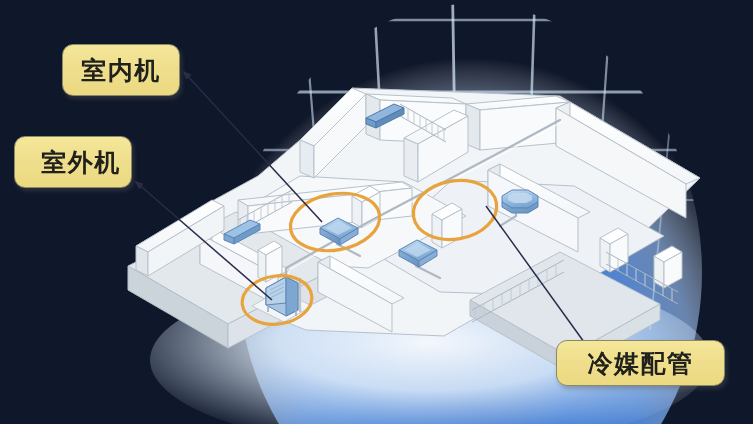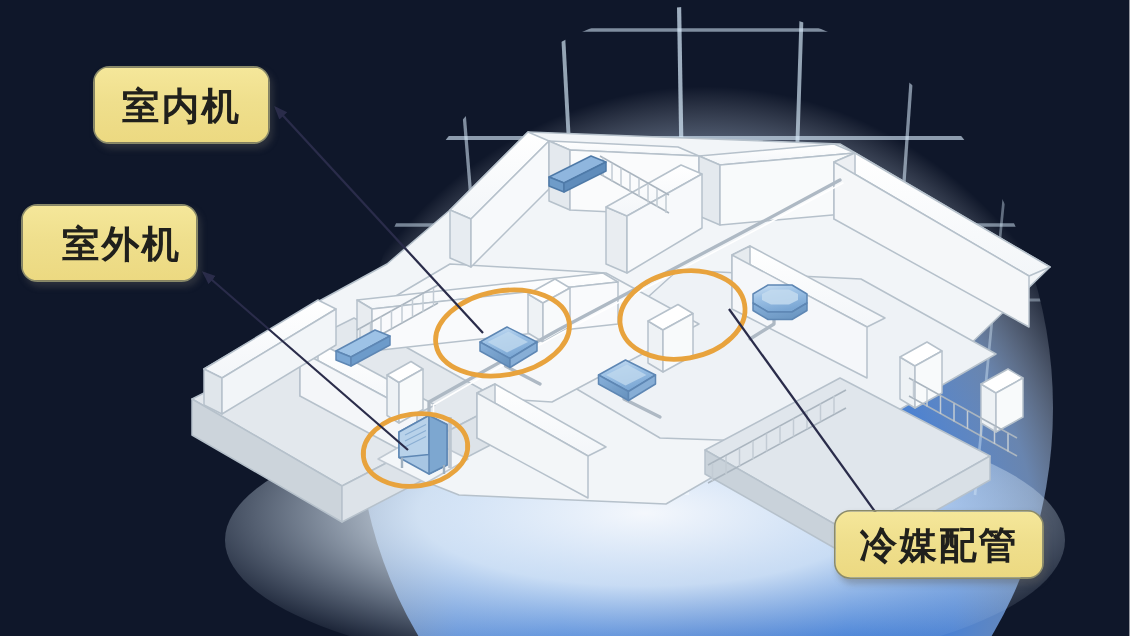--- a/index.html
+++ b/index.html
@@ -35,21 +35,21 @@
     font-weight:700;
     letter-spacing:1.5px;
     line-height:1;
     box-shadow:2px 3px 4px rgba(90,90,90,.38);
     white-space:nowrap;
     font-family:"DejaVu Sans","Liberation Sans",sans-serif;
     user-select:none;
   }
   #callout-indoor{ left:62px;  top:44px;  width:118px; height:52px; }
   #callout-outdoor{ left:14px;  top:136px; width:118px; height:52px;padding-left:16px; }
-  #callout-pipe{   left:556px; top:340px; width:140px; height:46px; }
+  #callout-pipe{   left:556px; top:340px; width:169px; height:46px; }
 
   
   #watermark{
     position:absolute;
     left:596px; top:392px;
     width:152px; height:26px;
     color:#6f6f6f;
     font-size:19px;
     font-weight:700;
     letter-spacing:1px;

